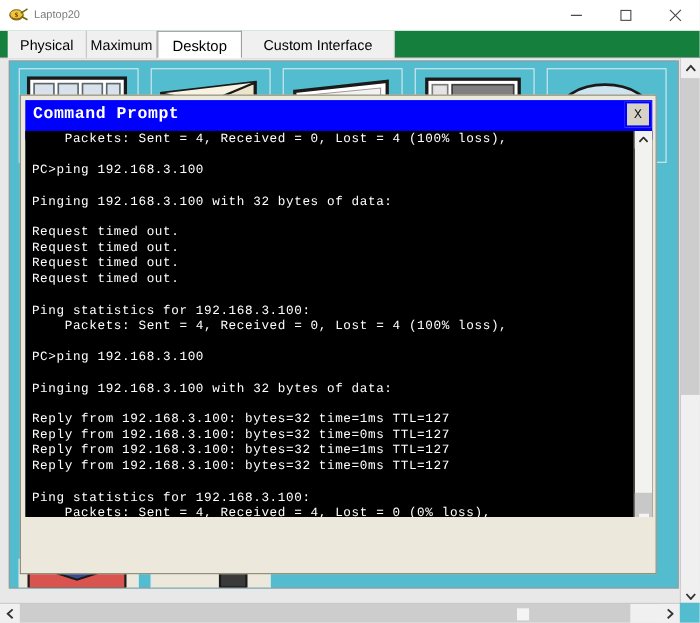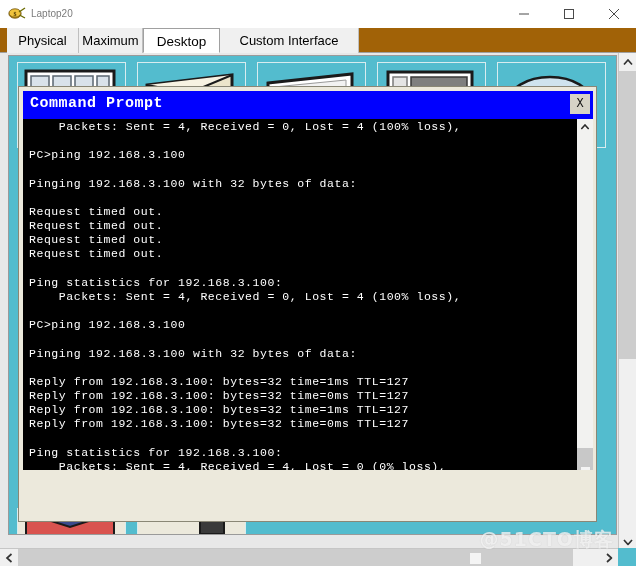--- a/index.html
+++ b/index.html
@@ -55,21 +55,21 @@
   .winbtn svg { position:absolute; left:50%; top:50%; transform:translate(-50%,-50%); }
   #btn-min { right: 90px; }
   #btn-max { right: 45px; }
   #btn-close { right: 0px; }
 
   
   #tab-strip {
     position: absolute;
     left: 0; top: 28px;
     width: 636px; height: 25px;
-    background: #a16207;
+    background: #15803d;
     border-bottom: 1px solid #a0a0a0;
     box-sizing: border-box;
   }
   .tab {
     position: absolute;
     top: 0;
     height: 25px;
     box-sizing: border-box;
     background: #f0f0f0;
     border-right: 1px solid #bfbfbf;
@@ -495,16 +495,15 @@
       </div>
       <div class="ph-arrow" id="panel-h-right">
         <svg width="7" height="10" viewBox="0 0 7 10">
             <path d="M1.5 1 L6 5 L1.5 9" fill="none" stroke="#333333" stroke-width="1.7"></path>
           </svg>
       </div>
     </div>
 
     <div id="panel-corner"></div>
 
-    <div id="watermark">@51CTO博客</div>
   </div>
 
 </div>
 
 </body></html>

